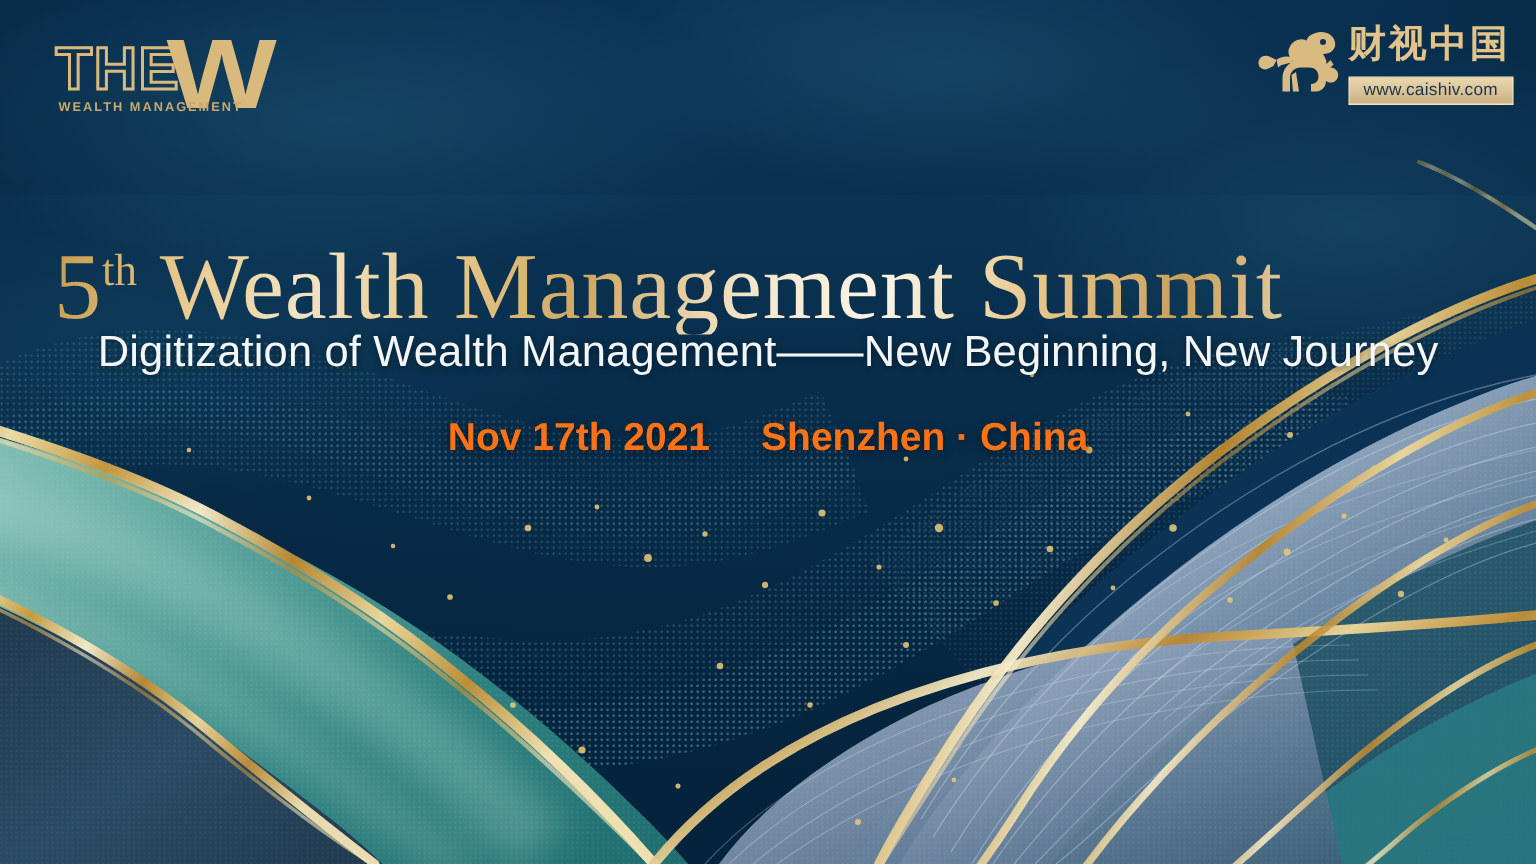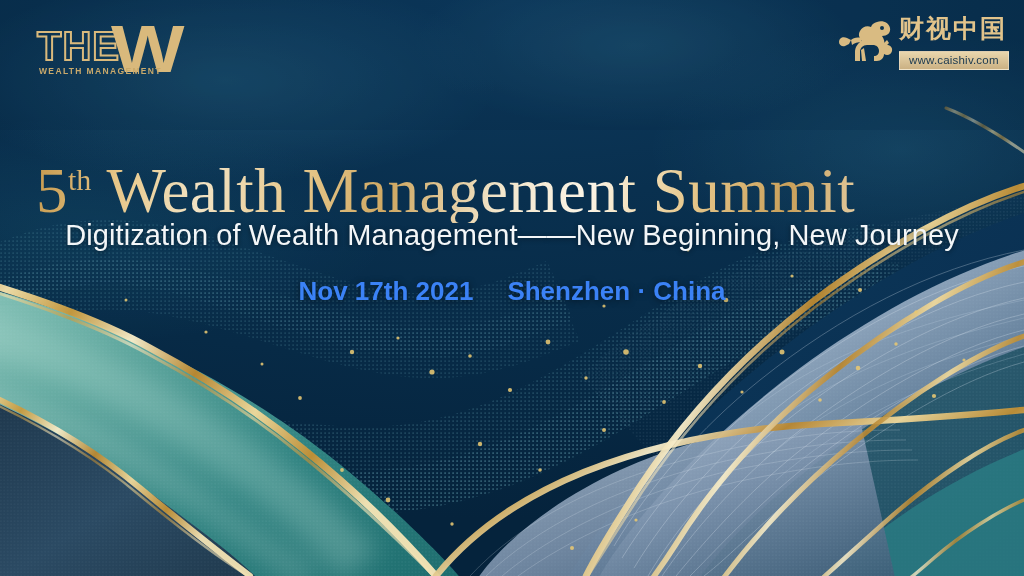--- a/index.html
+++ b/index.html
@@ -116,21 +116,21 @@
     color:#f3f6f8;white-space:nowrap;
     text-shadow:0 1px 5px rgba(0,0,0,.45);
   }
 
   
   .meta{
     position:absolute;left:0;right:0;top:276px;
     text-align:center;
     font-family:"Liberation Sans", sans-serif;
     font-size:26px;font-weight:700;
-    color:#3b82f6;white-space:nowrap;
+    color:#f97316;white-space:nowrap;
     text-shadow:0 1px 6px rgba(0,0,0,.5);
   }
   .meta .gap{display:inline-block;width:34px;}
 </style>
 </head>
 <body>
 
 <div class="stage">
 
   <div class="bg-base"></div>

